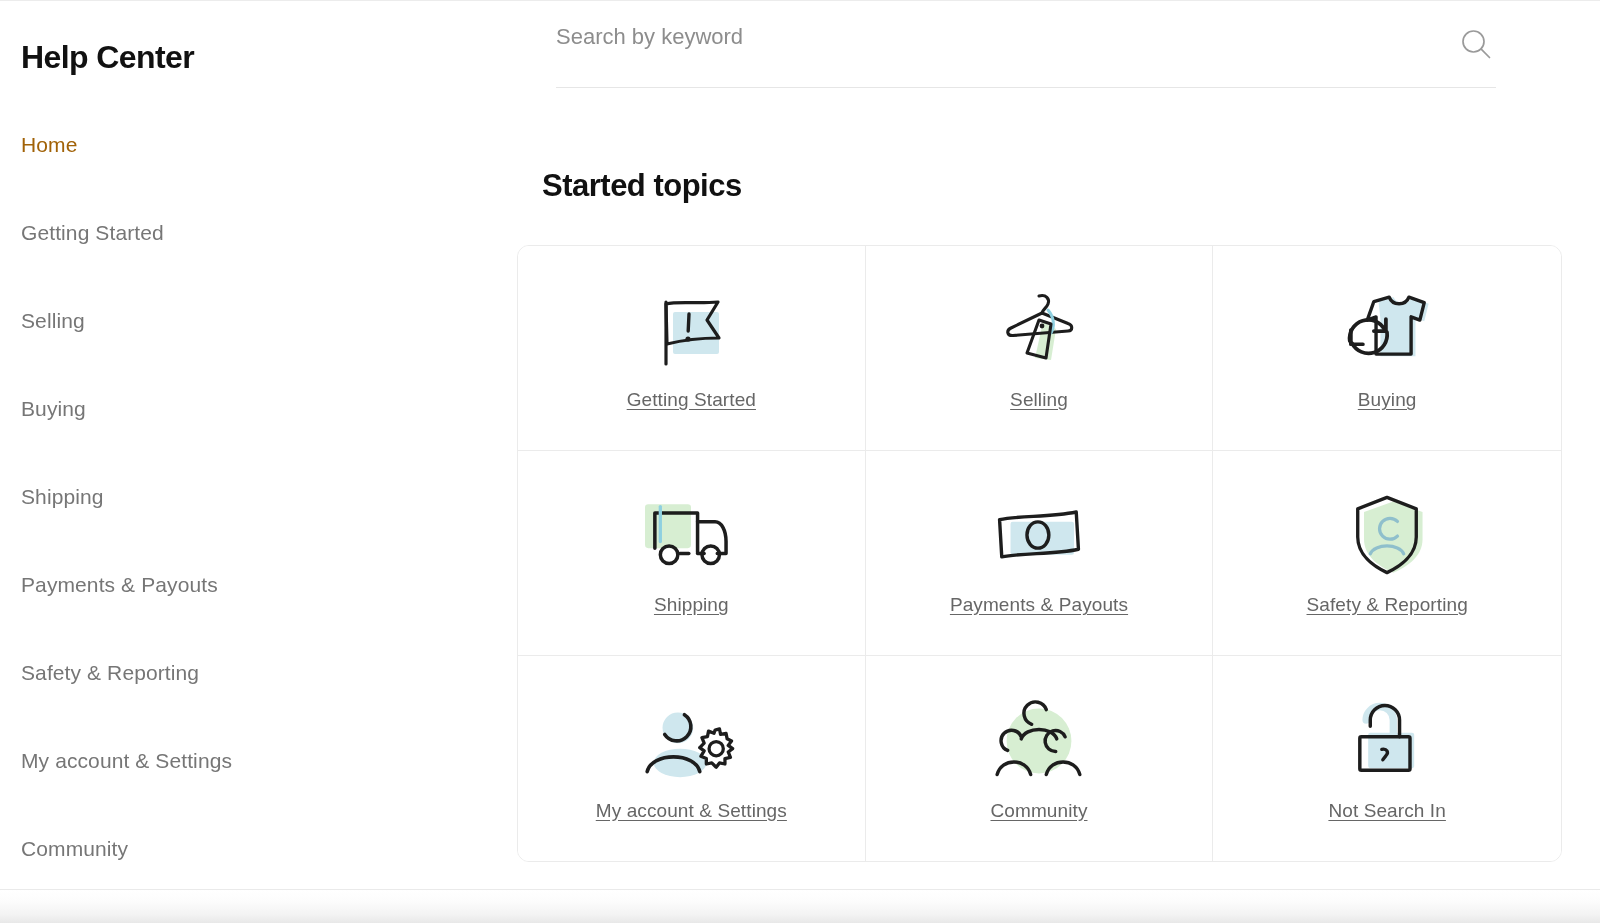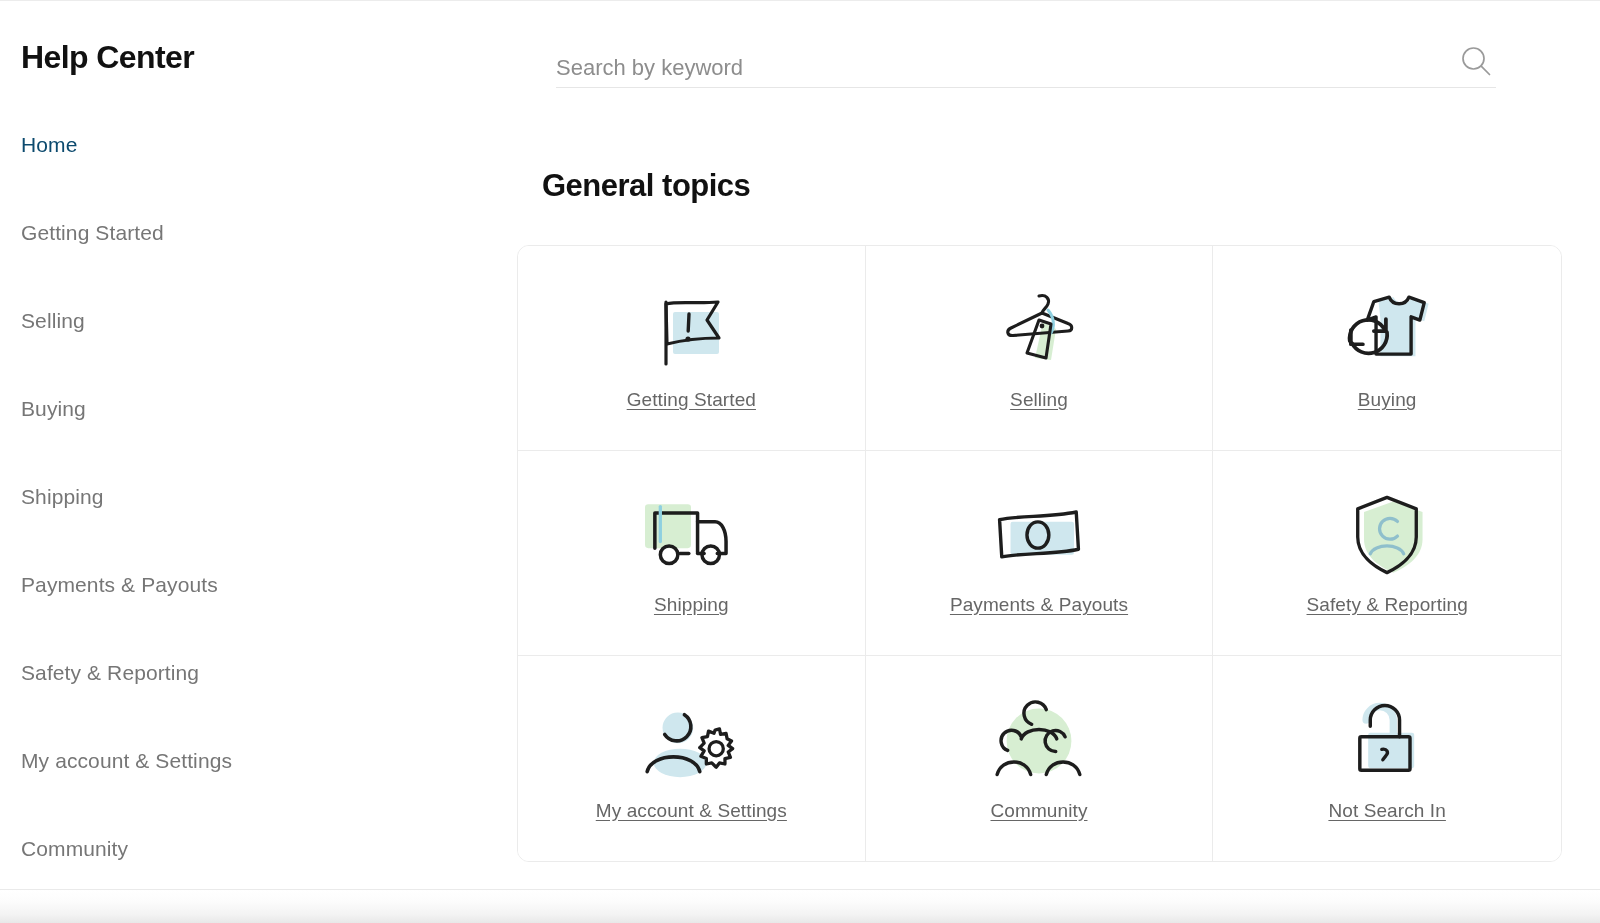--- a/index.html
+++ b/index.html
@@ -52,33 +52,33 @@
     font-size: 21px;
     line-height: 26px;
     color: #767676;
     letter-spacing: 0.1px;
     margin-bottom: 62px;
     white-space: nowrap;
     cursor: pointer;
     text-decoration: none;
   }
   .nav-item.active {
-    color: #0c4a6e;
+    color: #a16207;
     font-weight: 400;
   }
 
   
   .search-wrap {
     position: absolute;
     left: 556px; top: 24px;
     width: 940px;
     height: 64px;
     border-bottom: 1px solid #e6e6e6;
     display: flex;
-    align-items: flex-end;
+    align-items: flex-start;
   }
   .search-input {
     flex: 1 1 auto;
     border: none;
     outline: none;
     background: transparent;
     font-family: "Liberation Sans", "DejaVu Sans", sans-serif;
     font-size: 22px;
     color: #222222;
     padding: 0 0 6px 0;
@@ -181,21 +181,21 @@
   <div class="search-wrap">
     <input class="search-input" type="text" placeholder="Search by keyword" style="">
     <span class="search-icon">
       <svg width="34" height="34" viewBox="0 0 34 34" fill="none">
         <circle cx="14.5" cy="14.5" r="10.5" stroke="#9a9a9a" stroke-width="1.7"></circle>
         <line x1="22.2" y1="22.2" x2="30.5" y2="30.5" stroke="#9a9a9a" stroke-width="1.7" stroke-linecap="round"></line>
       </svg>
     </span>
   </div>
 
-  <h2 class="section-title">General topics</h2>
+  <h2 class="section-title">Started topics</h2>
 
   <div class="topics-grid">
 
     <div class="topic-cell">
       <span class="topic-icon">
         <svg width="92" height="84" viewBox="0 0 92 84" fill="none">
           <rect x="28" y="24" width="46" height="42" rx="2" fill="#cfe7ee"></rect>
           <path d="M21 14 L21 76" stroke="#1d1d1d" stroke-width="3.2" stroke-linecap="round"></path>
           <path d="M21 16 C33 13 52 16 73 14 L62 32 L74 50 C52 50 34 53 22 56 Z" stroke="#1d1d1d" stroke-width="3.2" stroke-linejoin="round" stroke-linecap="round" fill="none"></path>
           <path d="M44 26 L43.2 43" stroke="#1d1d1d" stroke-width="3.4" stroke-linecap="round"></path>

